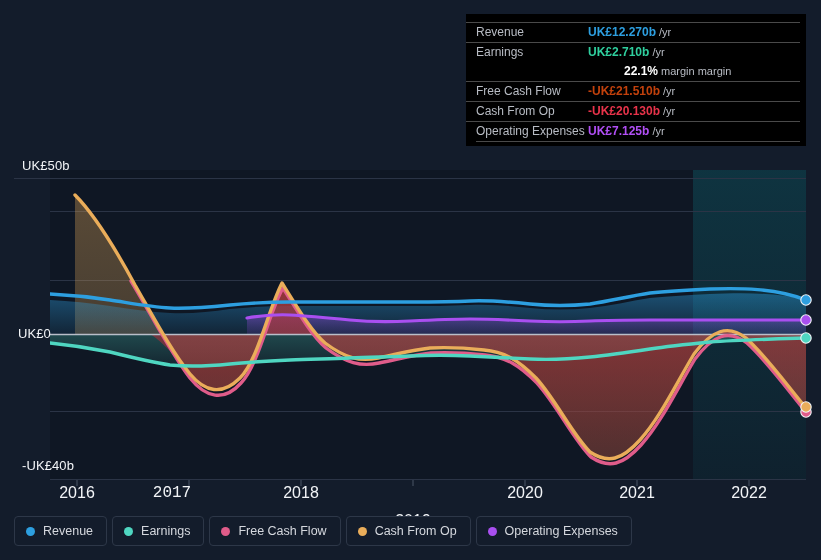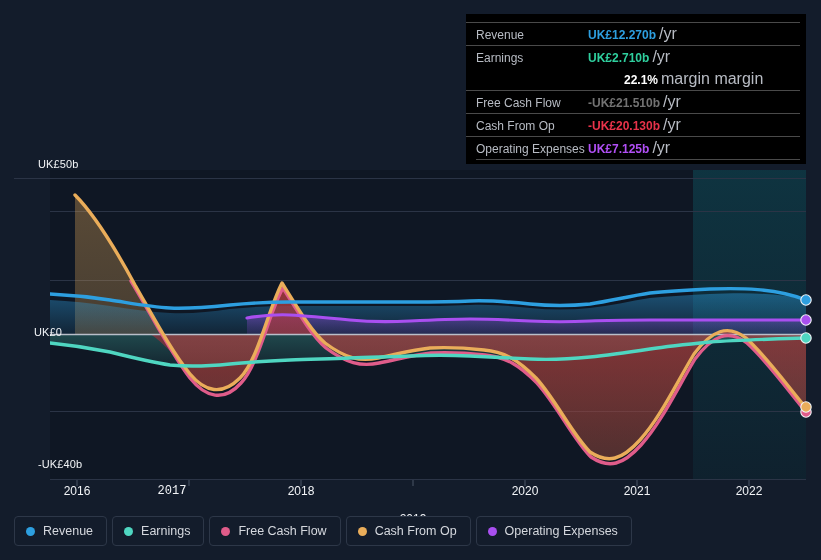--- a/index.html
+++ b/index.html
@@ -28,29 +28,28 @@
     position: absolute;
     left: 0;
     top: 0;
     width: 821px;
     height: 512px;
   }
 
   
   .axis-label {
     position: absolute;
-    font-size: 11px;
+    font-size: 13px;
     color: #f2f4f7;
     white-space: nowrap;
     letter-spacing: .1px;
-    margin-left: 16px;
   }
   .xtick {
     position: absolute;
-    font-size: 12px;
+    font-size: 16px;
     color: #f2f4f7;
     transform: translateX(-50%);
     white-space: nowrap;
   }
 
   
   #tooltip {
     position: absolute;
     left: 466px;
     top: 14px;
@@ -80,21 +79,21 @@
     font-size: 12px;
     color: #b8bcc4;
     white-space: nowrap;
   }
   .tt-val {
     font-size: 12px;
     font-weight: bold;
     white-space: nowrap;
   }
   .tt-suffix {
-    font-size: 16px;
+    font-size: 11px;
     color: #b8bcc4;
     margin-left: 3px;
     font-weight: normal;
     white-space: nowrap;
   }
   #tooltip .tt-bottom-rule {
     border-top: 1px solid #4a4a4a;
     margin: 0 6px 0 10px;
     height: 0;
   }
@@ -314,21 +313,21 @@
     </div>
 
     <div class="tt-row no-rule">
       <span class="tt-label"></span>
       <span class="tt-val" style="color:#ffffff">22.1%</span>
       <span class="tt-suffix">margin margin</span>
     </div>
 
     <div class="tt-row">
       <span class="tt-label">Free Cash Flow</span>
-      <span class="tt-val" style="color:#737373">-UK£21.510b</span>
+      <span class="tt-val" style="color:#c2410c">-UK£21.510b</span>
       <span class="tt-suffix">/yr</span>
     </div>
 
     <div class="tt-row">
       <span class="tt-label">Cash From Op</span>
       <span class="tt-val" style="color:#e8334a">-UK£20.130b</span>
       <span class="tt-suffix">/yr</span>
     </div>
 
     <div class="tt-row">

